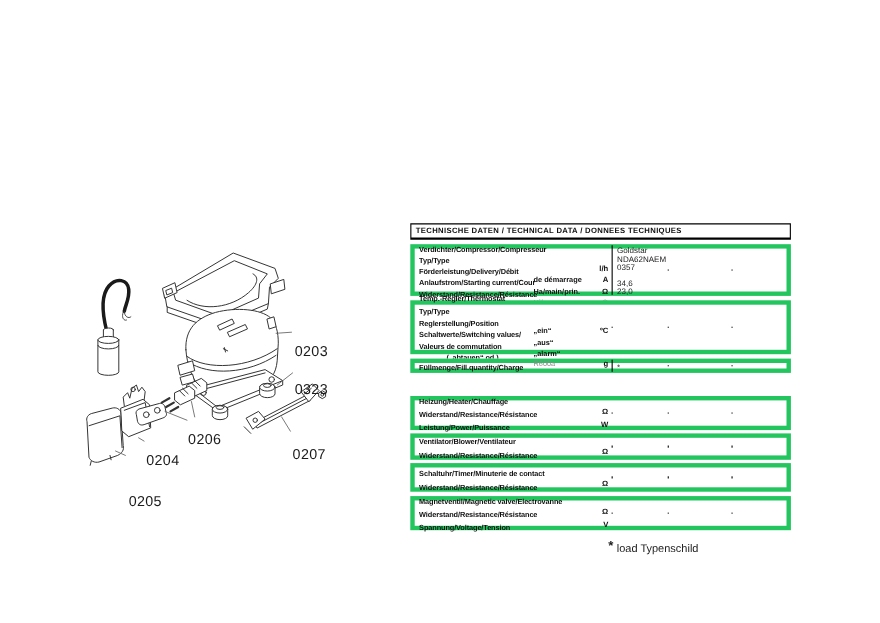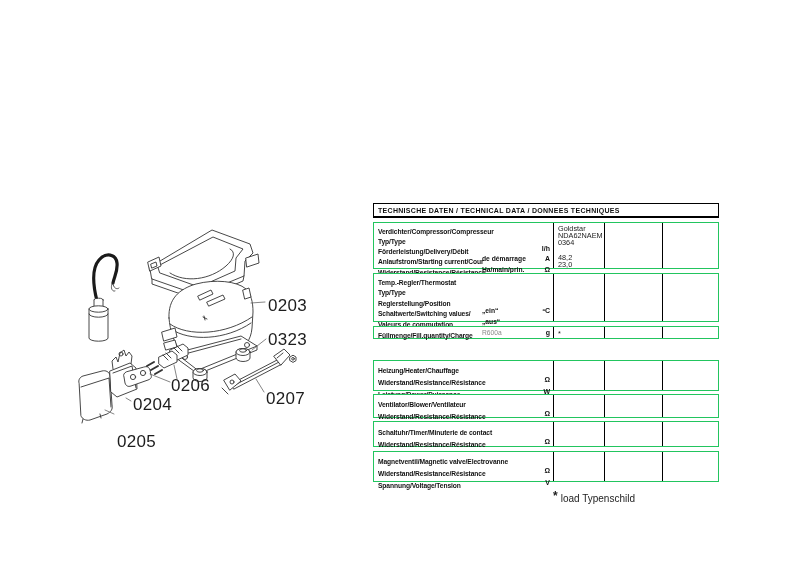--- a/index.html
+++ b/index.html
@@ -2,34 +2,34 @@
 <html><head>
 <meta charset="utf-8">
 <style>
   html,body{margin:0;padding:0;background:#fff;}
   #page{position:relative;width:800px;height:566px;background:#fff;overflow:hidden;
         font-family:"Liberation Sans", sans-serif;color:#111;}
   
   .ttl{position:absolute;left:373px;top:203px;width:346px;height:15px;box-sizing:border-box;
        border:1px solid #000;border-bottom:2px solid #000;background:#fff;
        font-weight:700;font-size:7px;letter-spacing:.3px;padding:2.5px 0 0 4px;white-space:nowrap;}
-  .blk{position:absolute;left:373px;width:346px;box-sizing:border-box;border:1px solid #22c55e;
-       display:flex;background:#fff;}
+  .blk{position:absolute;left:373px;width:346px;box-sizing:border-box;border:4px solid #22c55e;
+       display:flex;background:#fff;align-items:center;}
   .lc{width:179px;box-sizing:border-box;padding:1.5px 0 0 4px;}
   .vc{box-sizing:border-box;border-left:1px solid #000;padding:1.5px 0 0 4px;
       font-weight:400;font-size:7.3px;color:#222;white-space:nowrap;}
   .c1{width:51px}.c2{width:58px}.c3{flex:1}
   .ln{position:relative;white-space:nowrap;}
   .lab{font-weight:700;font-size:6.7px;letter-spacing:-0.1px;}
   .sub{position:absolute;left:104px;top:0;font-weight:700;font-size:6.7px;}
   .unit{position:absolute;right:3px;top:0;font-weight:700;font-size:7px;}
   .ind .lab{padding-left:25px;}
   .light{color:#8a8a8a;font-weight:400;}
   
-  .plabel{position:absolute;font-size:17px;color:#1c1c1c;letter-spacing:.3px;}
+  .plabel{position:absolute;font-size:13px;color:#1c1c1c;letter-spacing:.3px;margin-top:16px;}
   
   #footer{position:absolute;left:8px;top:540px;font-size:11px;color:#1c1c1c;}
   #footnote{position:absolute;left:553px;top:489px;font-size:10px;color:#1c1c1c;}
   #footnote .star{font-weight:700;font-size:12px;vertical-align:2px;margin-right:3px;}
   svg{position:absolute;left:55px;top:215px;}
 </style>
 </head>
 <body>
 
 <div id="page">
@@ -129,23 +129,23 @@
       <div class="ln"><span class="lab">Verdichter/Compressor/Compresseur</span></div>
       <div class="ln"><span class="lab">Typ/Type</span></div>
       <div class="ln"><span class="lab">Förderleistung/Delivery/Débit</span><span class="unit">l/h</span></div>
       <div class="ln"><span class="lab">Anlaufstrom/Starting current/Cour</span><span class="sub">de démarrage</span><span class="unit">A</span></div>
       <div class="ln"><span class="lab">Widerstand/Resistance/Résistance</span><span class="sub">Ha/main/prin.</span><span class="unit">Ω</span></div>
       <div class="ln"><span class="lab"></span><span class="sub">Hi/aux</span><span class="unit">Ω</span></div>
     </div>
     <div class="vc c1" style="line-height:7.3px">
       <div>Goldstar</div>
       <div>NDA62NAEM</div>
-      <div>0364</div>
+      <div>0357</div>
       <div>&nbsp;</div>
-      <div>48,2</div>
+      <div>34,6</div>
       <div>23,0</div>
     </div>
     <div class="vc c2"></div>
     <div class="vc c3"></div>
   </div>
 
   <div class="blk" style="top:273px;height:49px">
     <div class="lc" style="line-height:7.6px">
       <div class="ln"><span class="lab">Temp.-Regler/Thermostat</span></div>
       <div class="ln"><span class="lab">Typ/Type</span></div>

